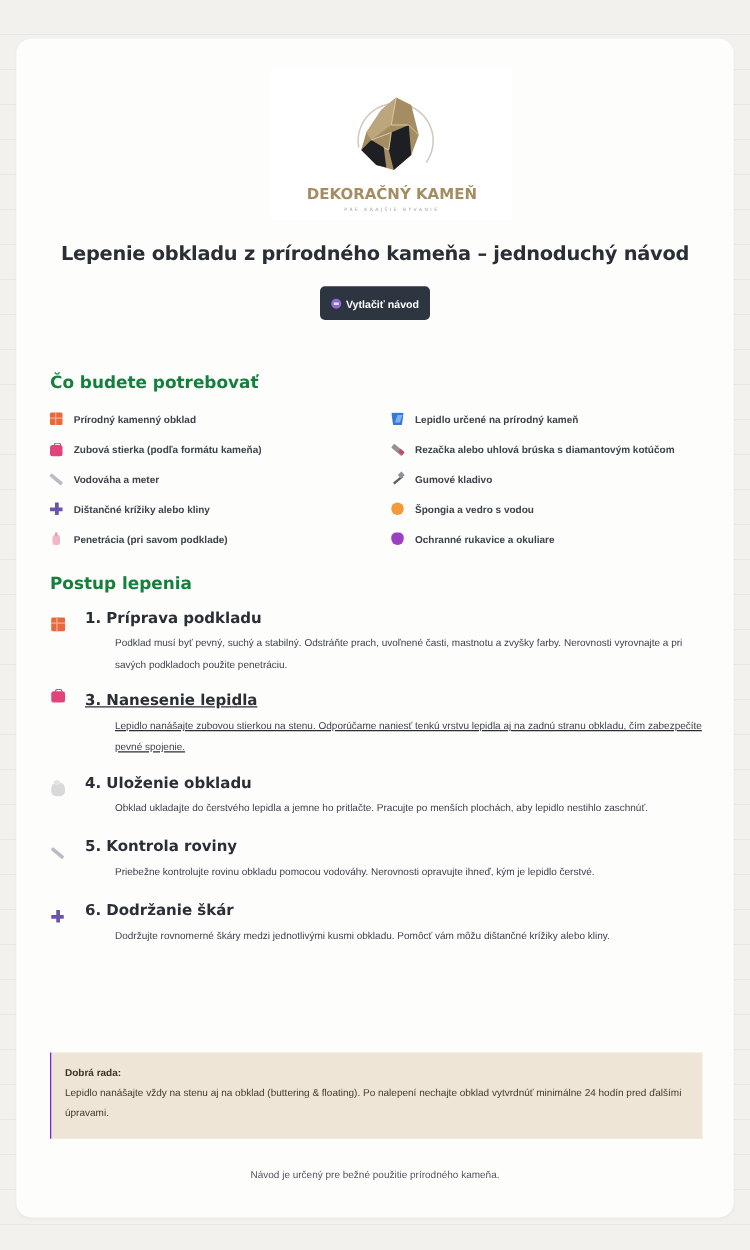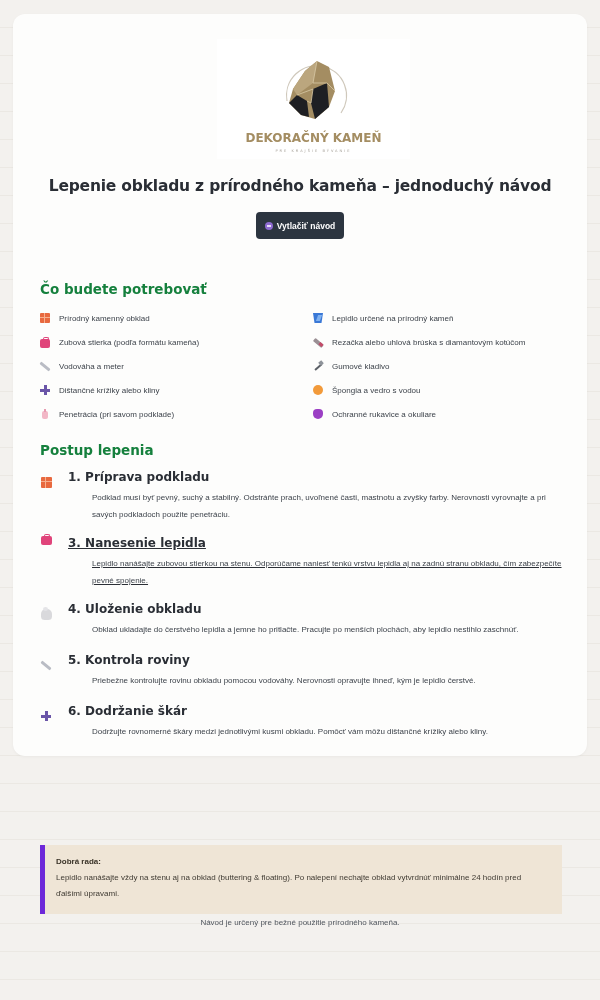--- a/index.html
+++ b/index.html
@@ -6,21 +6,21 @@
     html, body {
       width: 600px; height: 1000px; overflow: hidden;
       background: #f3f1ee;
       font-family: "Liberation Sans", sans-serif;
       color: #2b2f36;
     }
     body {
       background-image: repeating-linear-gradient(to bottom, transparent 0, transparent 27px, #ebe8e3 27px, #ebe8e3 28px);
     }
     .card {
-      position: absolute; left: 13px; top: 14px; width: 574px; height: 742px;
+      position: absolute; left: 13px; top: 31px; width: 574px; height: 943px;
       background: #fdfdfc; border-radius: 12px;
       box-shadow: 0 1px 3px rgba(0,0,0,0.04);
     }
     .logo {
       position: absolute; left: 204px; top: 25px; width: 193px; height: 120px;
       background: #ffffff;
     }
     .logo svg { display: block; }
     .title {
       position: absolute; left: 0; right: 0; top: 163px; text-align: center;
@@ -43,36 +43,35 @@
     }
     .h2 {
       position: absolute; left: 27px;
       font-family: "DejaVu Sans", sans-serif; font-weight: bold; font-size: 13.5px; color: #15803d;
     }
     .needs {
       position: absolute; left: 27px; top: 292px; width: 530px;
       display: grid; grid-template-columns: 273px 257px; row-gap: 0;
     }
     .need-item {
-      display: flex; align-items: center; height: 24px; font-size: 8px; color: #3d434b;
+      display: flex; align-items: center; height: 24px; font-size: 8px; color: #3d434b; font-weight: bold;
     }
     .need-icon { width: 10px; height: 10px; margin-right: 9px; flex: 0 0 10px; position: relative; }
     .steps { position: absolute; left: 27px; top: 484px; width: 530px; }
     .step { position: relative; padding-left: 28px; }
     .step-icon { position: absolute; left: 1px; top: 8px; width: 11px; height: 11px; }
     .step-title {
       font-family: "DejaVu Sans", sans-serif; font-weight: bold; font-size: 12px; color: #2a2e35;
       line-height: 16px;
     }
     .step-text { font-size: 8px; color: #3d434b; line-height: 16.5px; margin-top: 5px; margin-left: 24px; }
     .tip {
       position: absolute; left: 27px; top: 811px; width: 522px; height: 69px;
-      background: #efe5d6; border-left: 5px solid #6d28d9;
+      background: #efe5d6; border-left: 1px solid #6d28d9;
       padding: 12px 14px 0 11px;
-      margin-top: 20px;
     }
     .tip-title { font-size: 8px; font-weight: bold; color: #3a3328; }
     .tip-text { font-size: 8px; color: #3f3a32; line-height: 16px; margin-top: 4px; }
     .footer {
       position: absolute; left: 0; right: 0; top: 904px; text-align: center;
       font-size: 8px; color: #50565e;
     }
     
     .ic-brick { background: #e8693f; border-radius: 1px; }
     .ic-brick::before { content:""; position:absolute; left:0; right:0; top:4px; height:1px; background:#f7b08f; }

